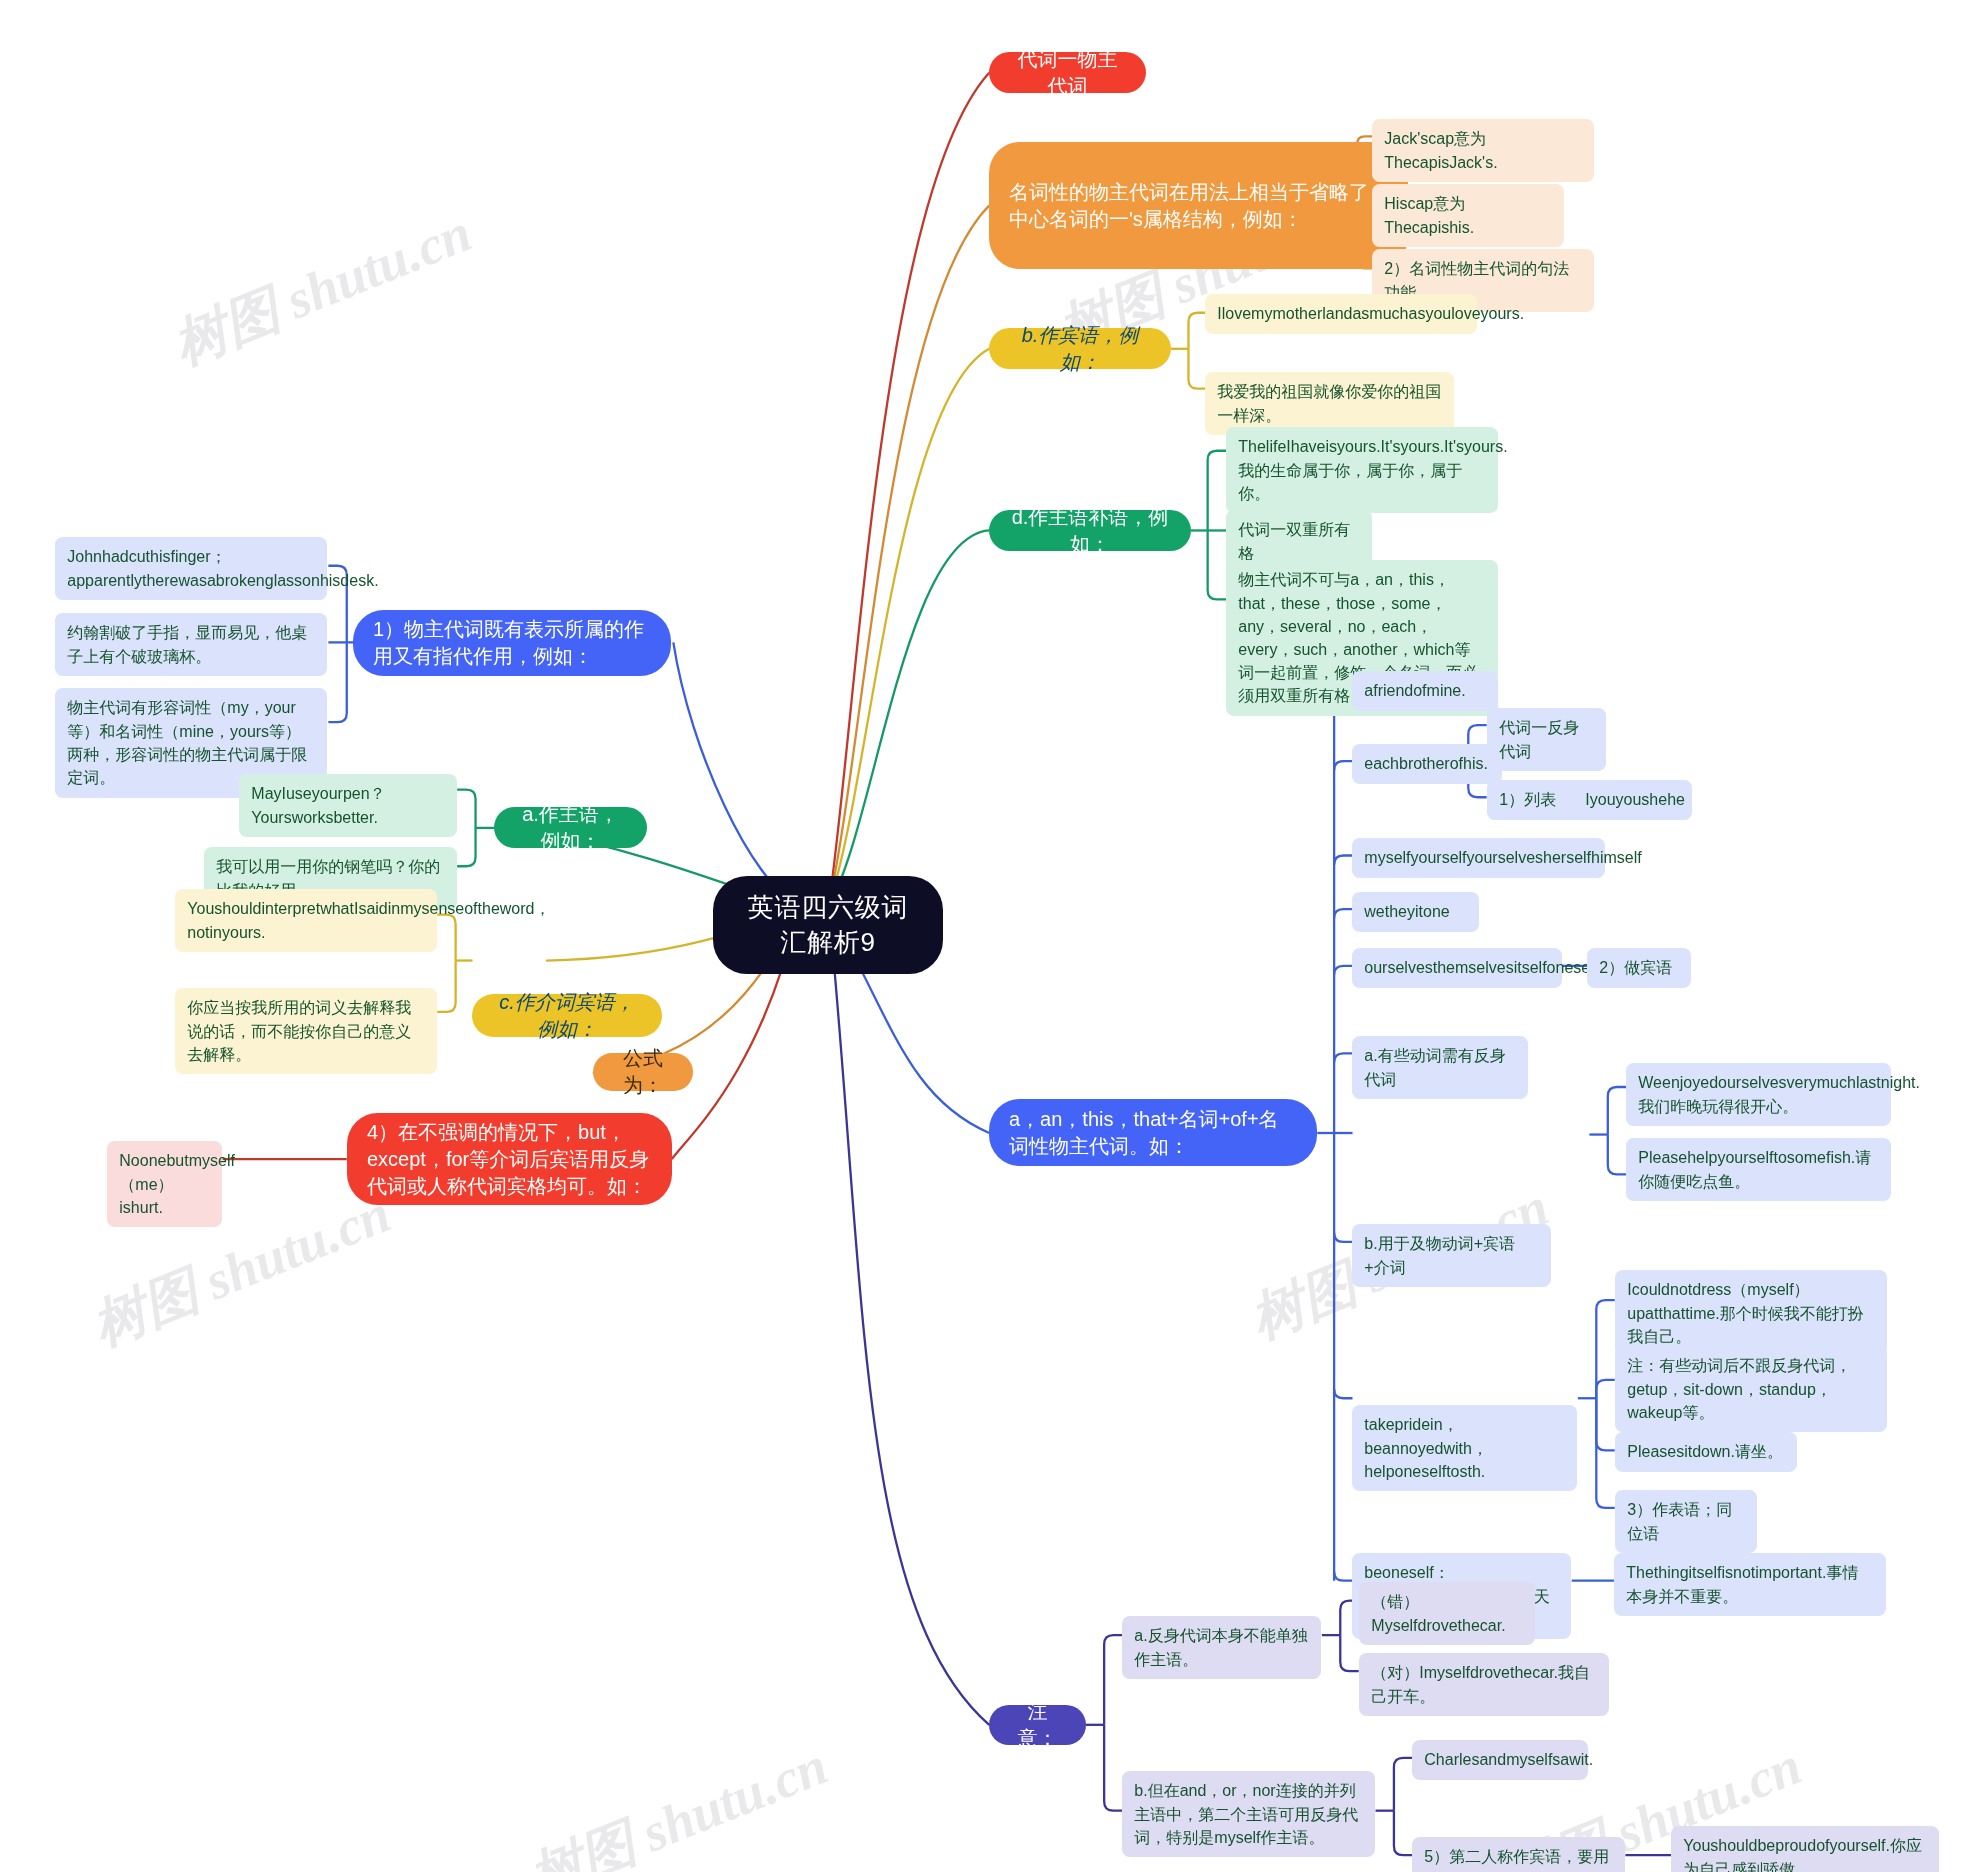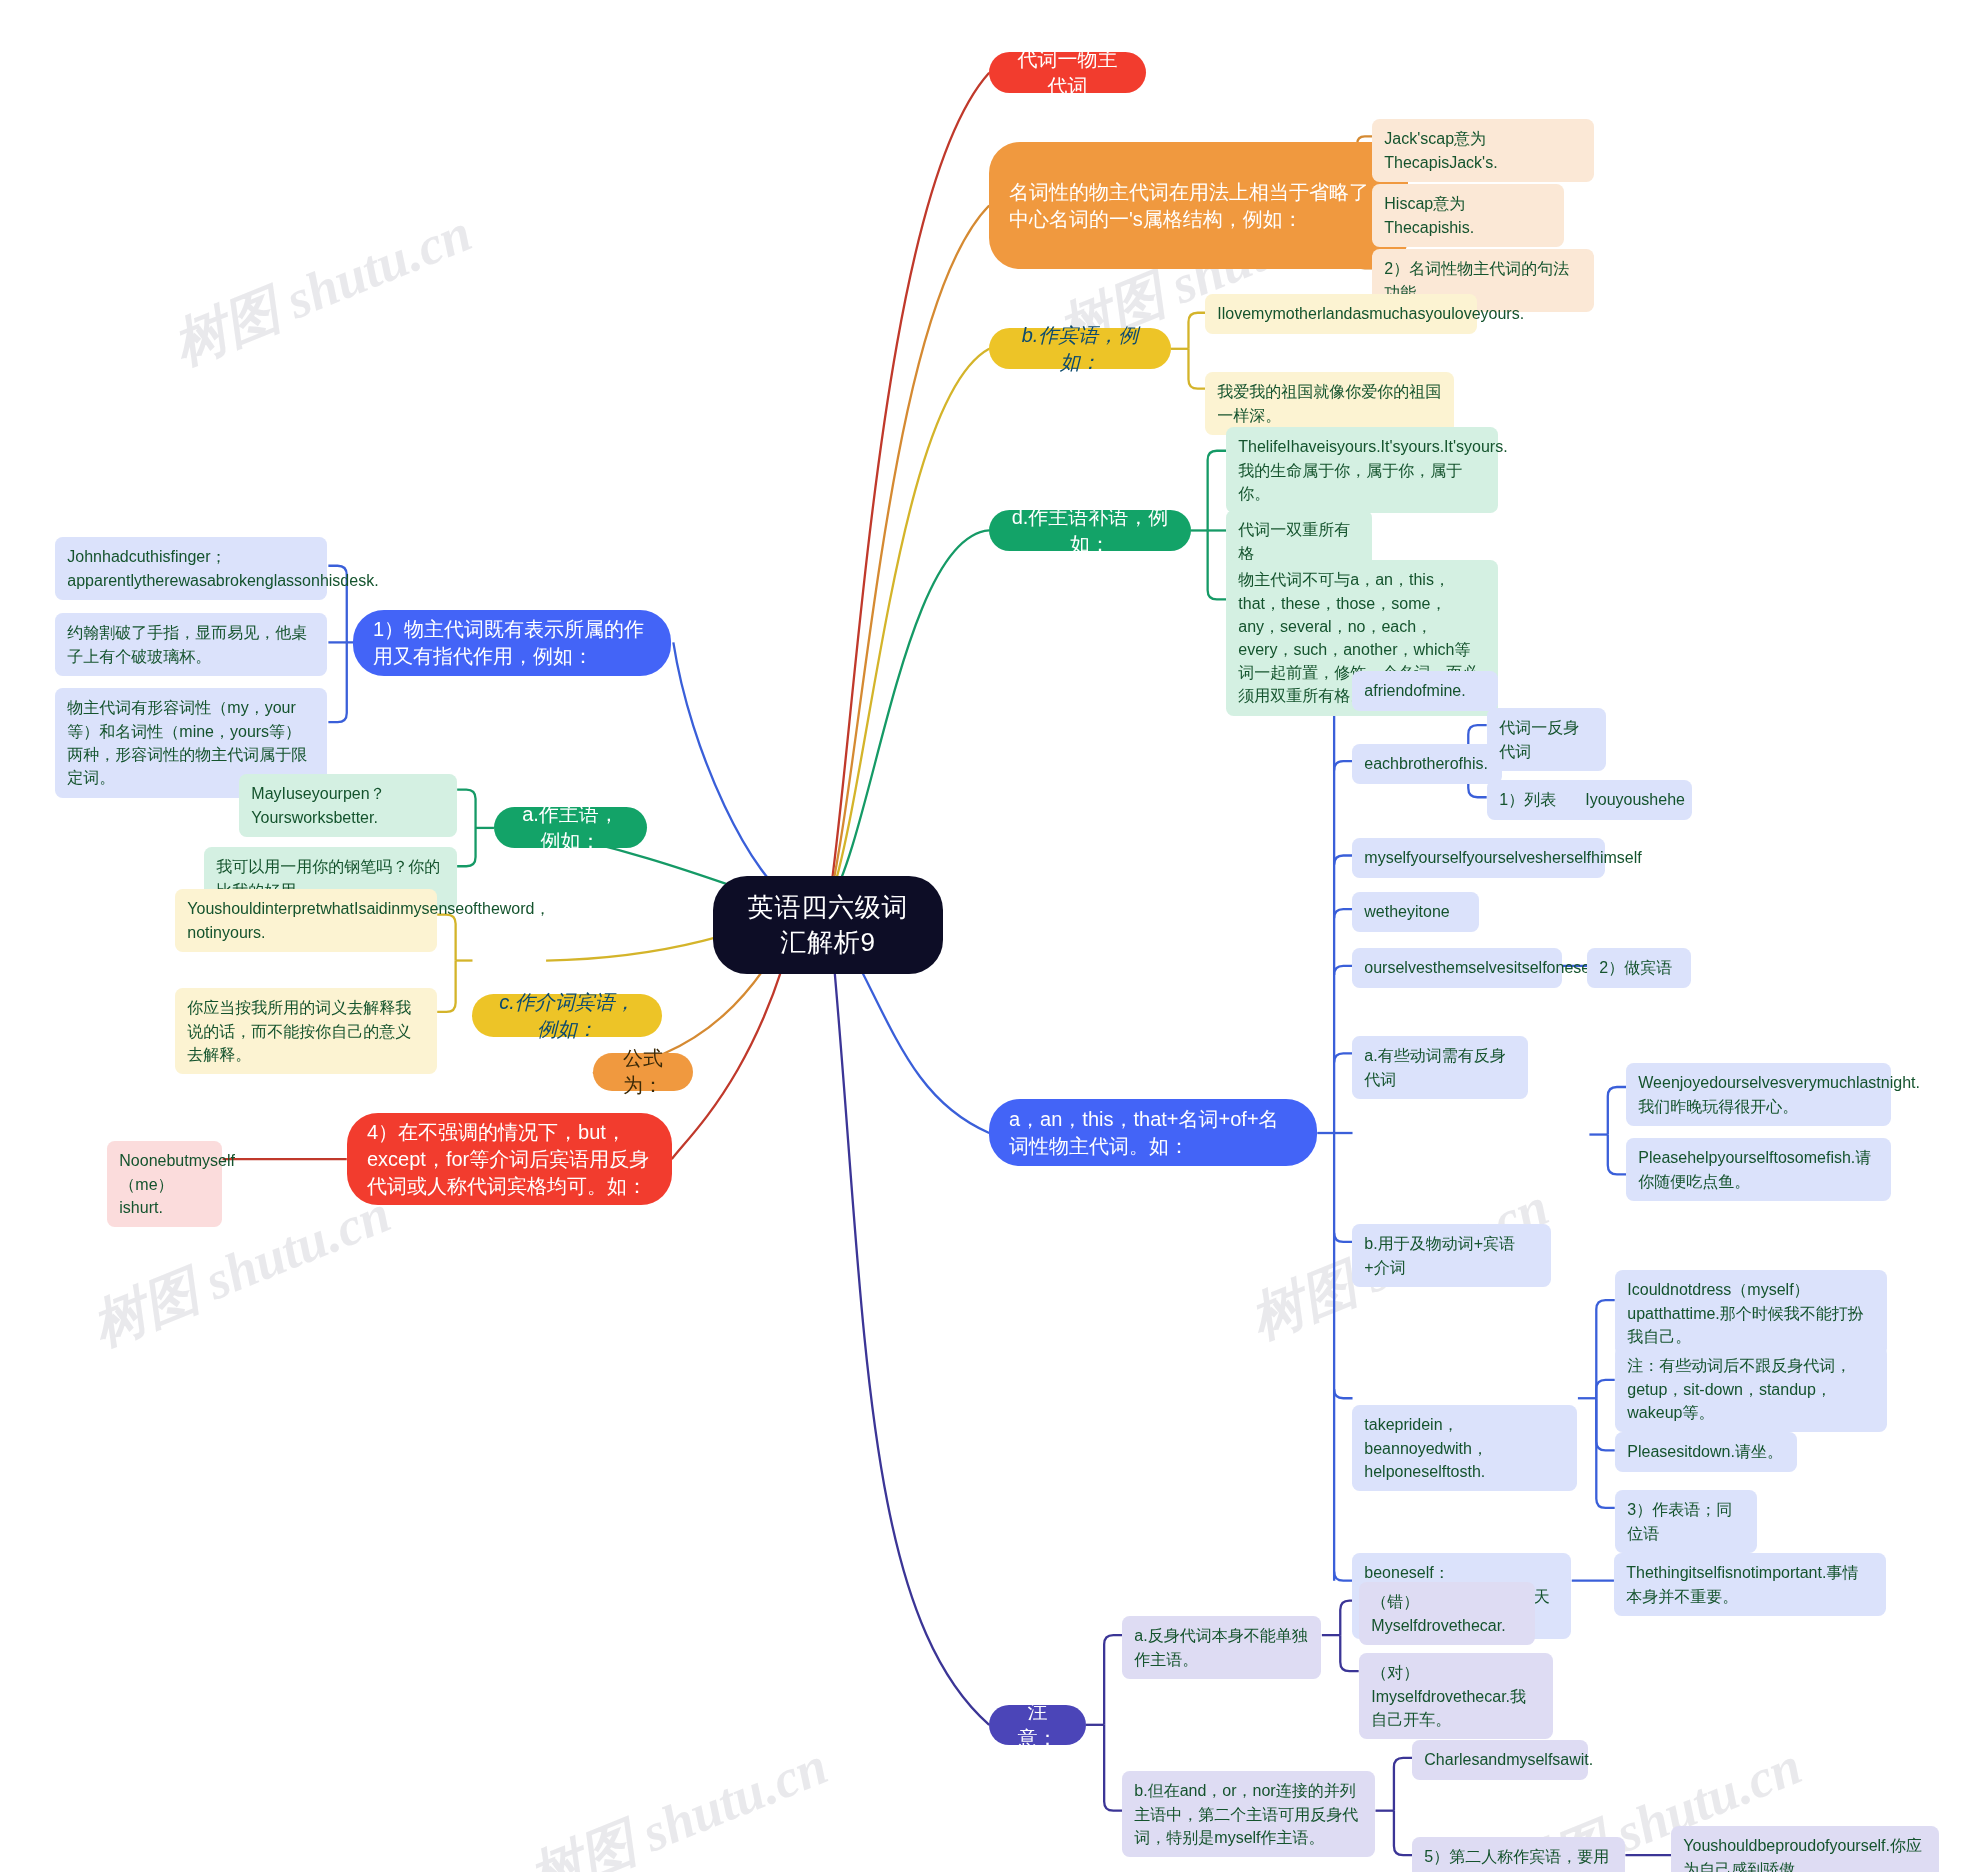--- a/index.html
+++ b/index.html
@@ -303,21 +303,21 @@
   <div class="node lvl1 indigo" style="left:989px;top:1705px;width:97px;height:40px;justify-content:center;">
     <span class="txt" style="text-align:center;">注意：</span>
   </div>
 
   <div class="node leaf indigo" style="left:1122px;top:1616px;width:199px;">
     <span class="txt">a.反身代词本身不能单独作主语。</span>
   </div>
   <div class="node leaf indigo" style="left:1359px;top:1582px;width:176px;">
     <span class="txt">（错）Myselfdrovethecar.</span>
   </div>
-  <div class="node leaf indigo" style="left:1359px;top:1653px;width:194px;">
+  <div class="node leaf indigo" style="left:1359px;top:1653px;width:250px;">
     <span class="txt">（对）Imyselfdrovethecar.我自己开车。</span>
   </div>
 
   <div class="node leaf indigo" style="left:1122px;top:1771px;width:253px;">
     <span class="txt">b.但在and，or，nor连接的并列主语中，第二个主语可用反身代词，特别是myself作主语。</span>
   </div>
   <div class="node leaf indigo" style="left:1412px;top:1740px;width:176px;">
     <span class="txt">Charlesandmyselfsawit.</span>
   </div>
   <div class="node leaf indigo" style="left:1412px;top:1837px;width:213px;">

